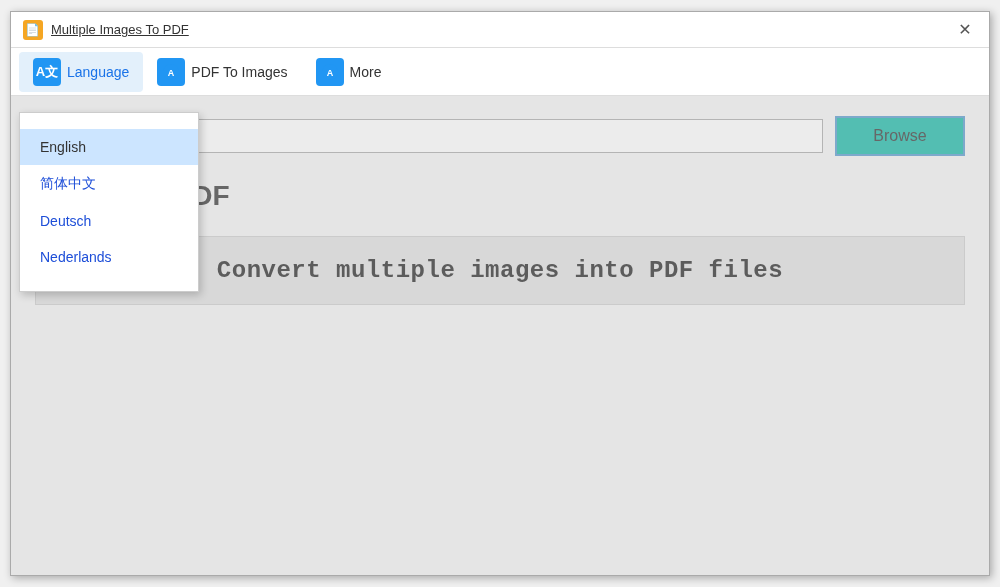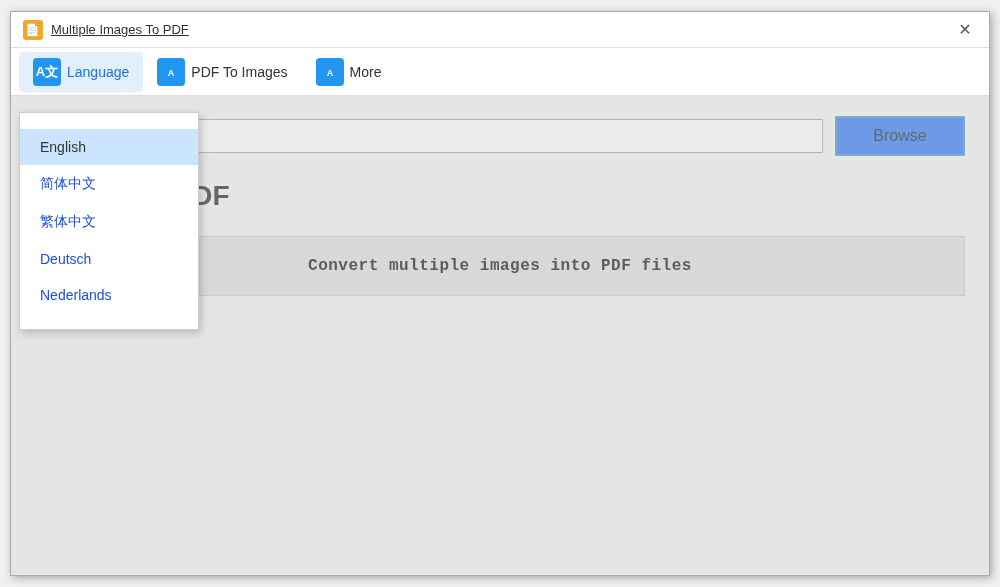--- a/index.html
+++ b/index.html
@@ -196,21 +196,21 @@
       height: 34px;
       border: 1px solid #aaa;
       background: white;
       padding: 0 8px;
       font-size: 14px;
     }
 
     .browse-btn {
       width: 130px;
       height: 40px;
-      background: #3b82f6;
+      background: #14b8a6;
       border: 2px solid #5599cc;
       color: #333;
       font-size: 16px;
       cursor: pointer;
       display: flex;
       align-items: center;
       justify-content: center;
     }
 
     .section-title {
@@ -224,21 +224,21 @@
       background: #e0e0e0;
       border: 1px solid #ccc;
       padding: 20px;
       display: flex;
       align-items: center;
       justify-content: center;
       margin-top: 8px;
     }
 
     .convert-label {
-      font-size: 16px;
+      font-size: 24px;
       font-family: 'Courier New', monospace;
       font-weight: bold;
       color: #222;
       letter-spacing: 0.5px;
     }
 
     .overlay {
       position: absolute;
       top: 0;
       left: 0;
@@ -262,21 +262,20 @@
   </div>
 
   <div class="toolbar">
     <div class="toolbar-btn active" style="position:relative;">
       <div class="toolbar-icon-lang">A文</div>
       <span>Language</span>
 
       <div class="dropdown-menu">
         <div class="dropdown-item selected">English</div>
         <div class="dropdown-item">简体中文</div>
-        <div class="dropdown-item">繁体中文</div>
         <div class="dropdown-item">Deutsch</div>
         <div class="dropdown-item">Nederlands</div>
       </div>
     </div>
 
     <div class="toolbar-btn">
       <div class="toolbar-icon-pdf">
         <svg width="18" height="18" viewBox="0 0 18 18" fill="white">
           <circle cx="9" cy="9" r="8" fill="#2196F3"></circle>
           <text x="9" y="13" text-anchor="middle" font-size="9" font-weight="bold" fill="white">A</text>

